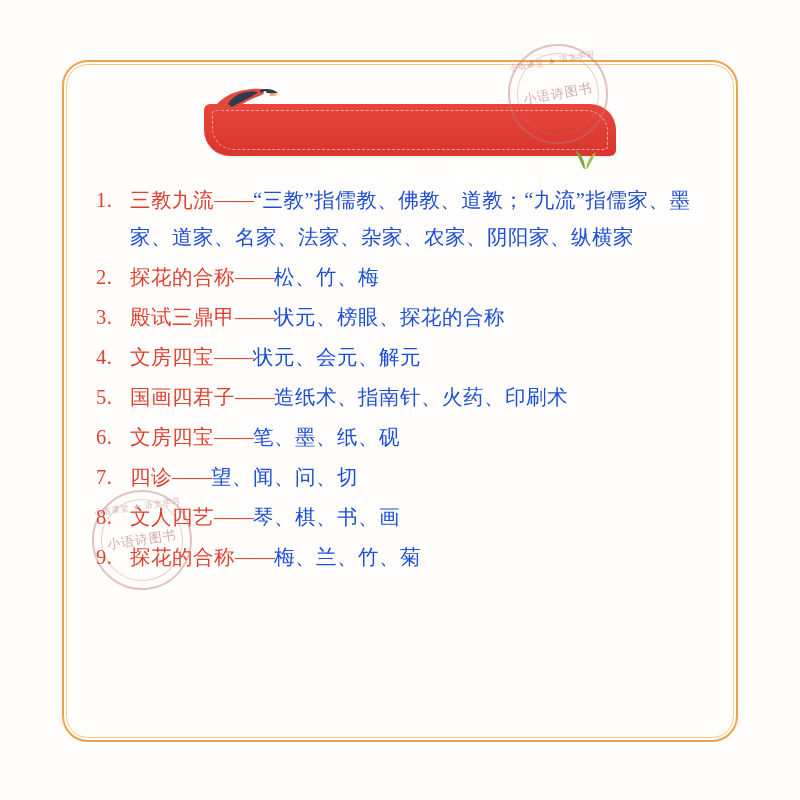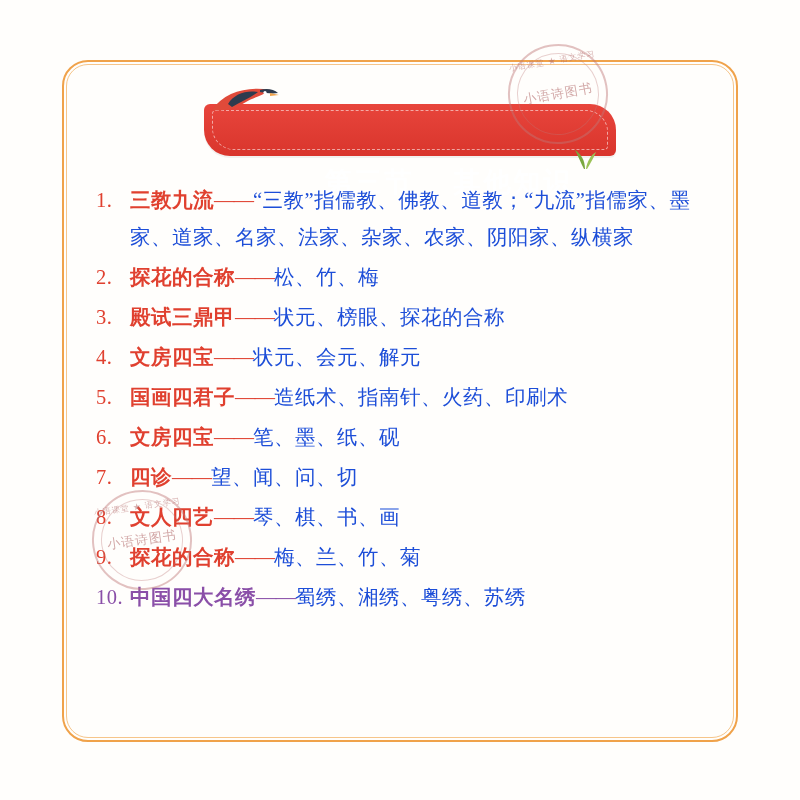--- a/index.html
+++ b/index.html
@@ -124,21 +124,21 @@
   .num {
     position: absolute;
     left: 0;
     top: 0;
     color: #e0402f;
     font-size: 20.5px;
   }
   .num.purple { color: #8a4fa8; }
   .term {
     color: #e0402f;
-    font-weight: 700;
+    font-weight: 400;
   }
   .term.purple { color: #8a4fa8; }
   .dash { color: #e0402f; letter-spacing: -1px; }
   .dash.purple { color: #8a4fa8; }
   .desc { color: #1d4ed8; }
 
   
   .stamp {
     position: absolute;
     border-radius: 50%;
@@ -249,24 +249,20 @@
     <div class="item">
       <span class="num">8.</span>
       <span class="term">文人四艺</span><span class="dash">——</span><span class="desc">琴、棋、书、画</span>
     </div>
 
     <div class="item">
       <span class="num">9.</span>
       <span class="term">探花的合称</span><span class="dash">——</span><span class="desc">梅、兰、竹、菊</span>
     </div>
 
-    <div class="item">
-      <span class="num purple">10.</span>
-      <span class="term purple">中国四大名绣</span><span class="dash purple">——</span><span class="desc">蜀绣、湘绣、粤绣、苏绣</span>
-    </div>
 
 
   </div>
 
   <div class="stamp" id="stamp-top">
     <div class="inner"></div>
     <div class="ring-text">小语课堂 ★ 语文学习</div>
     <div class="mid-text">小语诗图书</div>
   </div>
 

